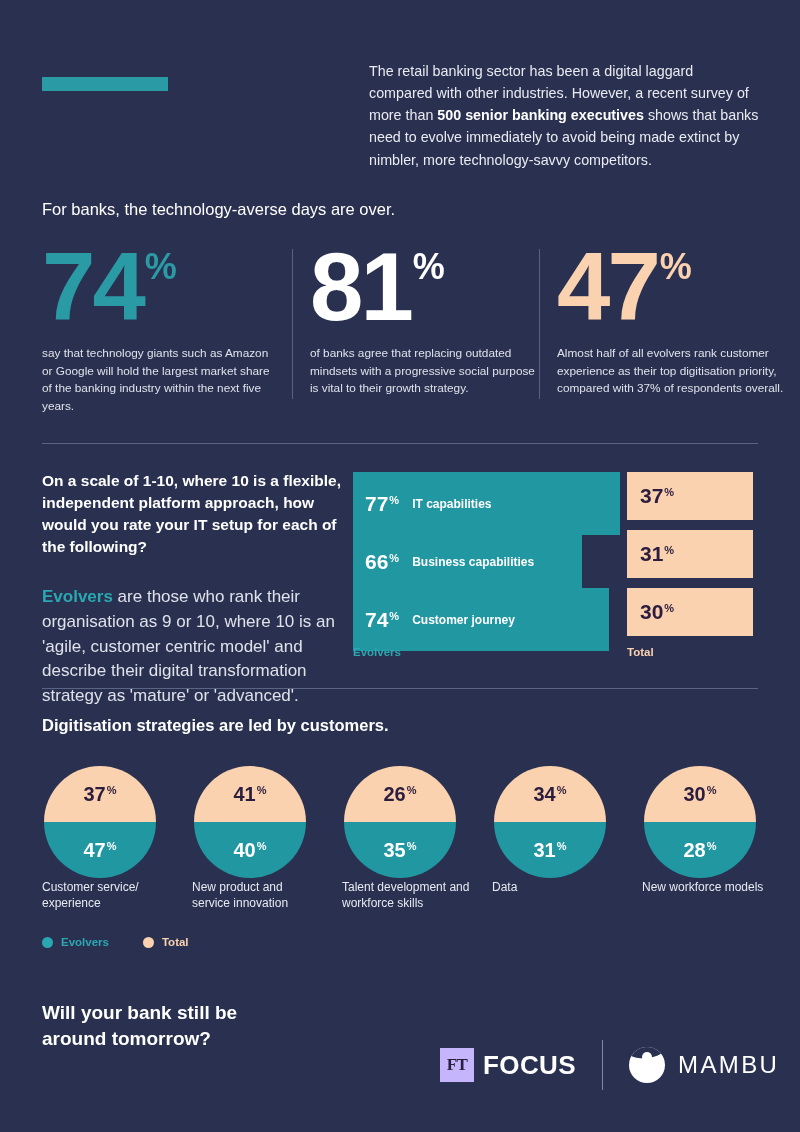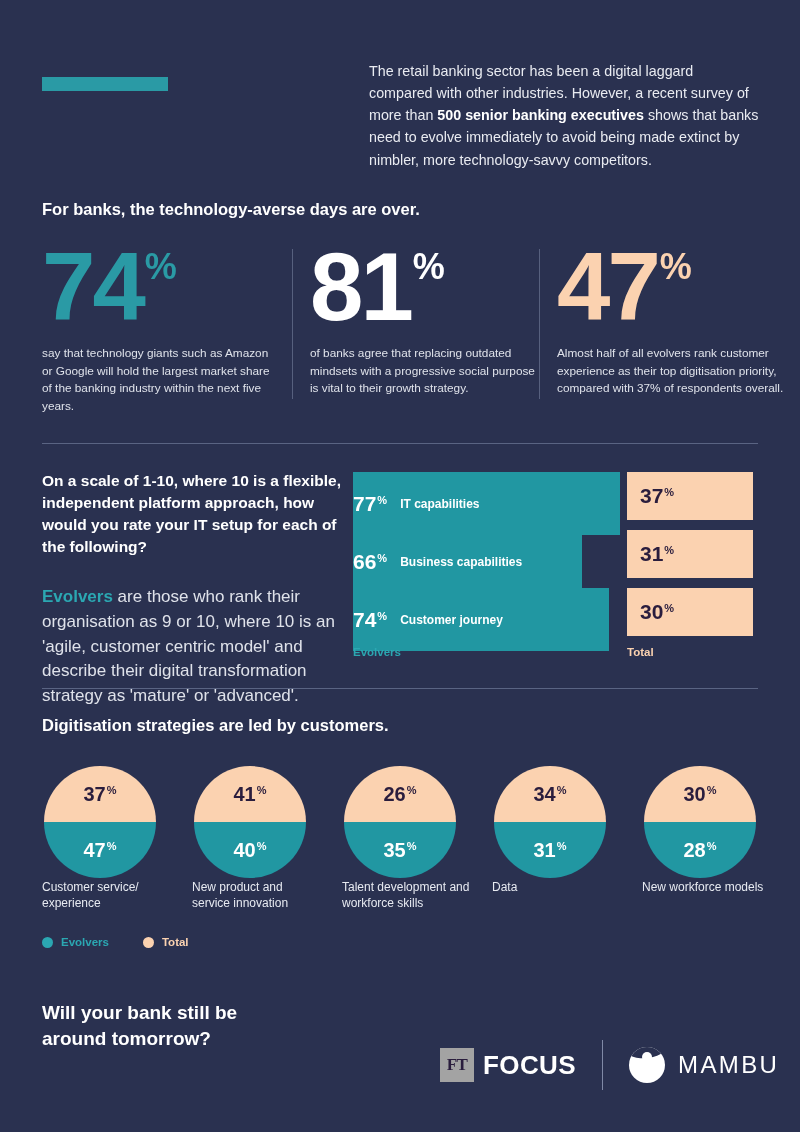--- a/index.html
+++ b/index.html
@@ -24,21 +24,21 @@
     width:126px; height:14px; background:#2a9aa5; margin-top:22px;
   }
   .intro {
     position:absolute; left:327px; top:5px; width:390px;
     font-size:14.3px; line-height:1.55; color:#e9ebf1;
   }
   .intro b { color:#ffffff; font-weight:bold; }
 
   .subhead {
     position:absolute; left:42px; top:200px;
-    font-size:16.5px; font-weight:bold; color:#ffffff;
+    font-size:16.5px; font-weight:normal; color:#ffffff;
   }
 
   
   .stats { position:absolute; left:42px; top:243px; width:716px; height:175px; }
   .stat { position:absolute; top:0; }
   .stat-1 { left:0px;   width:228px; }
   .stat-2 { left:268px; width:228px; }
   .stat-3 { left:515px; width:230px; }
   .stat-num {
     font-size:96px; font-weight:bold; line-height:0.92;
@@ -72,21 +72,21 @@
   .q-note {
     margin-top:27px; font-size:17px; line-height:1.46; color:#dfe2ea;
   }
   .q-note .hl { color:#2ba7b2; font-weight:bold; }
 
   
   .bars { position:absolute; left:353px; top:472px; width:400px; }
   .bar-row { position:relative; height:48px; margin-bottom:10px; }
   .bar-ev {
     position:absolute; left:0; top:0; height:63px; background:#2197a2;
-    display:flex; align-items:center; padding-left:0;
+    display:flex; align-items:center; padding-left:12px;
   }
   .bar-val {
     font-size:21px; font-weight:bold; color:#ffffff; display:flex; align-items:flex-start;
   }
   .bar-val .pct { font-size:11px; margin-top:2px; margin-left:1px; }
   .bar-label {
     margin-left:13px; font-size:12px; font-weight:bold; color:#ffffff;
   }
   .bar-tot {
     position:absolute; left:274px; top:0; width:126px; height:48px;
@@ -133,21 +133,21 @@
   .leg-txt.ev  { color:#2ba7b2; }
   .leg-txt.tot { color:#fbd2b0; }
 
   
   .cta {
     position:absolute; left:42px; top:1000px; width:340px;
     font-size:19px; font-weight:bold; line-height:1.35; color:#ffffff;
   }
   .logos { position:absolute; left:440px; top:1040px; display:flex; align-items:center; }
   .ft-box {
-    width:34px; height:34px; background:#a3a3a3; color:#2a1d3d;
+    width:34px; height:34px; background:#c4b5fd; color:#2a1d3d;
     display:flex; align-items:center; justify-content:center;
     font-family:"Liberation Serif", serif; font-weight:bold; font-size:17px;
     letter-spacing:-0.5px;
   }
   .ft-word {
     margin-left:9px; font-size:26px; font-weight:bold; color:#ffffff; letter-spacing:0.4px;
   }
   .logo-sep { width:1px; height:50px; background:#8089a6; margin:0 26px; }
   .mambu-mark {
     width:36px; height:36px; border-radius:50%; background:#ffffff;

